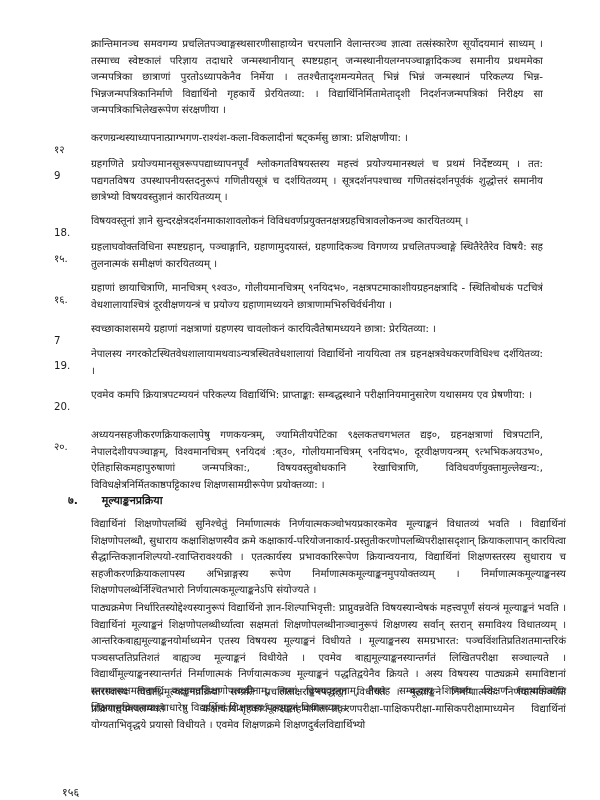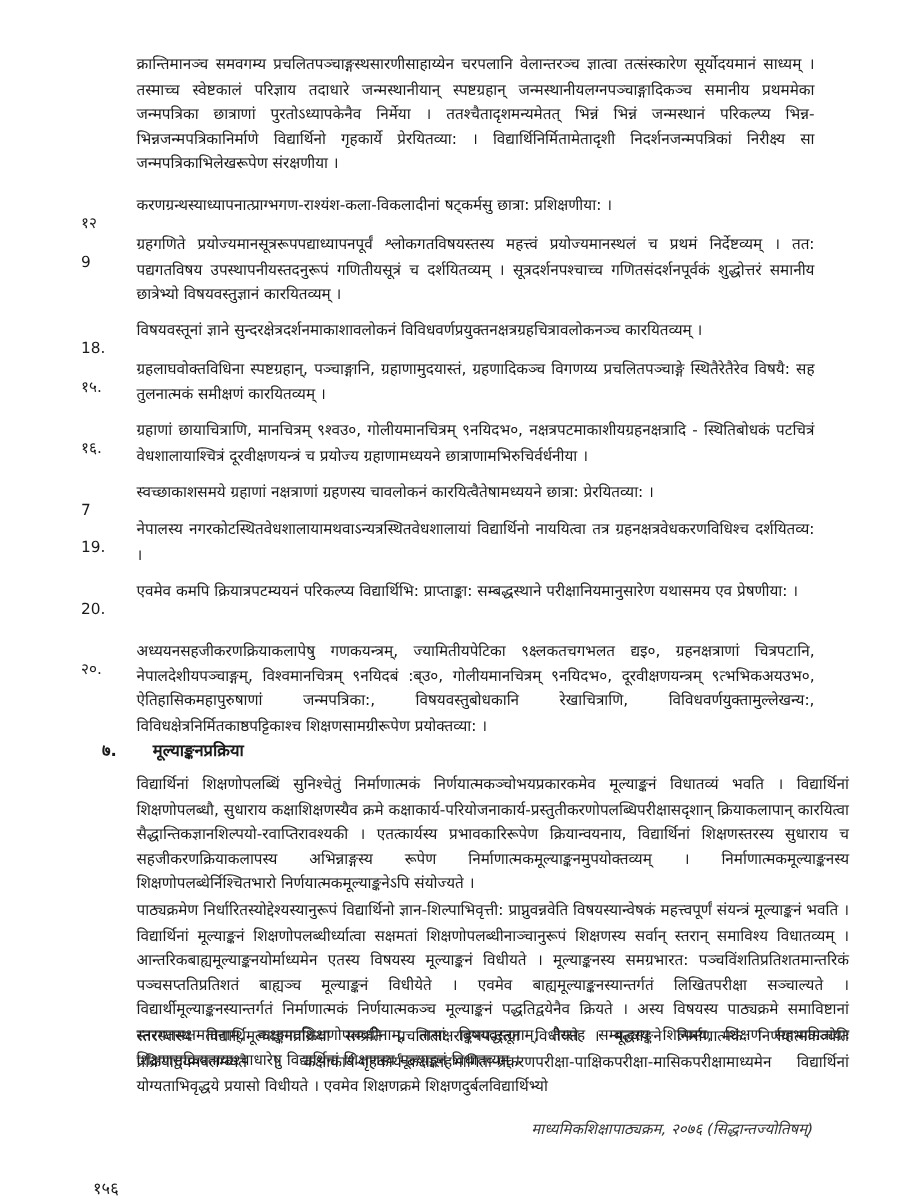--- a/index.html
+++ b/index.html
@@ -67,14 +67,13 @@
   <div class="section-head" style="top:492px">
     <span class="snum">७.</span>
     <span>मूल्याङ्कनप्रक्रिया</span>
   </div>
 
   <div class="para" style="top:516px">विद्यार्थिनां शिक्षणोपलब्धिं सुनिश्चेतुं निर्माणात्मकं निर्णयात्मकञ्चोभयप्रकारकमेव मूल्याङ्कनं विधातव्यं भवति । विद्यार्थिनां शिक्षणोपलब्धौ, सुधाराय कक्षाशिक्षणस्यैव क्रमे कक्षाकार्य-परियोजनाकार्य-प्रस्तुतीकरणोपलब्धिपरीक्षासदृशान् क्रियाकलापान् कारयित्वा सैद्धान्तिकज्ञानशिल्पयो-रवाप्तिरावश्यकी । एतत्कार्यस्य प्रभावकारिरूपेण क्रियान्वयनाय, विद्यार्थिनां शिक्षणस्तरस्य सुधाराय च सहजीकरणक्रियाकलापस्य अभिन्नाङ्गस्य रूपेण निर्माणात्मकमूल्याङ्कनमुपयोक्तव्यम् । निर्माणात्मकमूल्याङ्कनस्य शिक्षणोपलब्धेर्निश्चितभारो निर्णयात्मकमूल्याङ्कनेऽपि संयोज्यते ।</div>
   <div class="para" style="top:600px">पाठ्यक्रमेण निर्धारितस्योद्देश्यस्यानुरूपं विद्यार्थिनो ज्ञान-शिल्पाभिवृत्ती: प्राप्नुवन्नवेति विषयस्यान्वेषकं महत्त्वपूर्णं संयन्त्रं मूल्याङ्कनं भवति । विद्यार्थिनां मूल्याङ्कनं शिक्षणोपलब्धीर्ध्यात्वा सक्षमतां शिक्षणोपलब्धीनाञ्चानुरूपं शिक्षणस्य सर्वान् स्तरान् समाविश्य विधातव्यम् । आन्तरिकबाह्यमूल्याङ्कनयोर्माध्यमेन एतस्य विषयस्य मूल्याङ्कनं विधीयते । मूल्याङ्कनस्य समग्रभारत: पञ्चविंशतिप्रतिशतमान्तरिकं पञ्चसप्ततिप्रतिशतं बाह्यञ्च मूल्याङ्कनं विधीयेते । एवमेव बाह्यमूल्याङ्कनस्यान्तर्गतं लिखितपरीक्षा सञ्चाल्यते । विद्यार्थीमूल्याङ्कनस्यान्तर्गतं निर्माणात्मकं निर्णयात्मकञ्च मूल्याङ्कनं पद्धतिद्वयेनैव क्रियते । अस्य विषयस्य पाठ्यक्रमे समाविष्टानां स्तरगतसक्षमतानाम्, कक्षागतशिक्षणोपलब्धीनाम्, तासां विषयवस्तूनाम्, तैस्सह सम्बद्धस्य शिल्पस्य, शिक्षण सहभागितायाः शिक्षणसक्रियतायाश्चाधारेषु विद्यार्थिनां शिक्षणस्य मूल्याङ्कनं विधातव्यम् ।</div>
   <div class="para" style="top:684px">स्तरस्यास्य विद्यार्थिमूल्याङ्कनप्रक्रिया सम्प्रति प्रचलिताक्षराङ्कनपद्धत्या विधीयते । मूल्याङ्कने निर्माणात्मकं निर्णयात्मकञ्चेति प्रक्रियाद्वयमवलम्ब्यते । कक्षाकार्य-गृहकार्य-कक्षासहभागिता-प्रकरणपरीक्षा-पाक्षिकपरीक्षा-मासिकपरीक्षामाध्यमेन विद्यार्थिनां योग्यताभिवृद्धये प्रयासो विधीयते । एवमेव शिक्षणक्रमे शिक्षणदुर्बलविद्यार्थिभ्यो</div>
 
   <div class="footer-num">१५६</div>
-  <div class="footer-title">माध्यमिकशिक्षापाठ्यक्रम, २०७६ (सिद्धान्तज्योतिषम्)</div>
 </div>
 
 </body></html>

